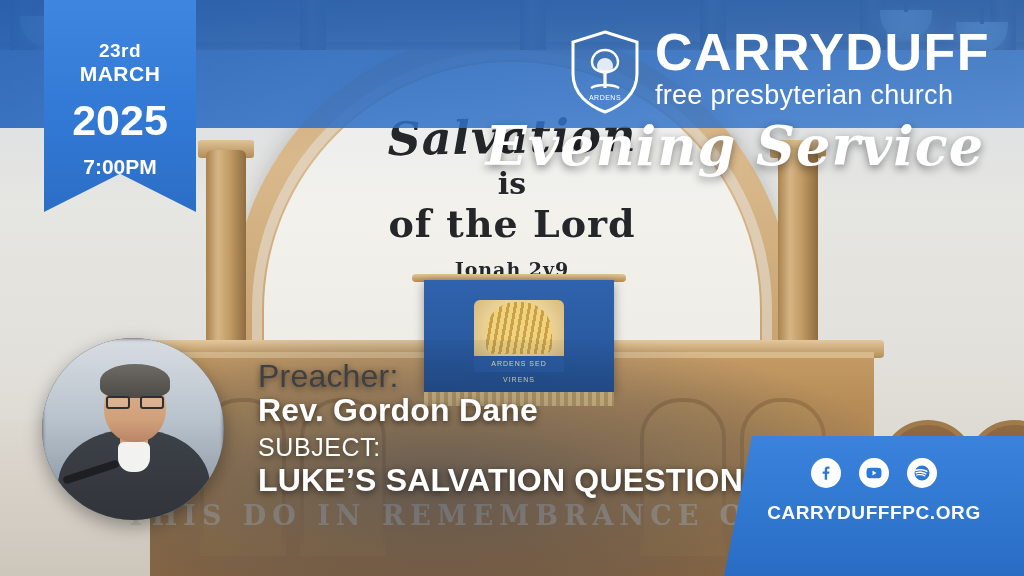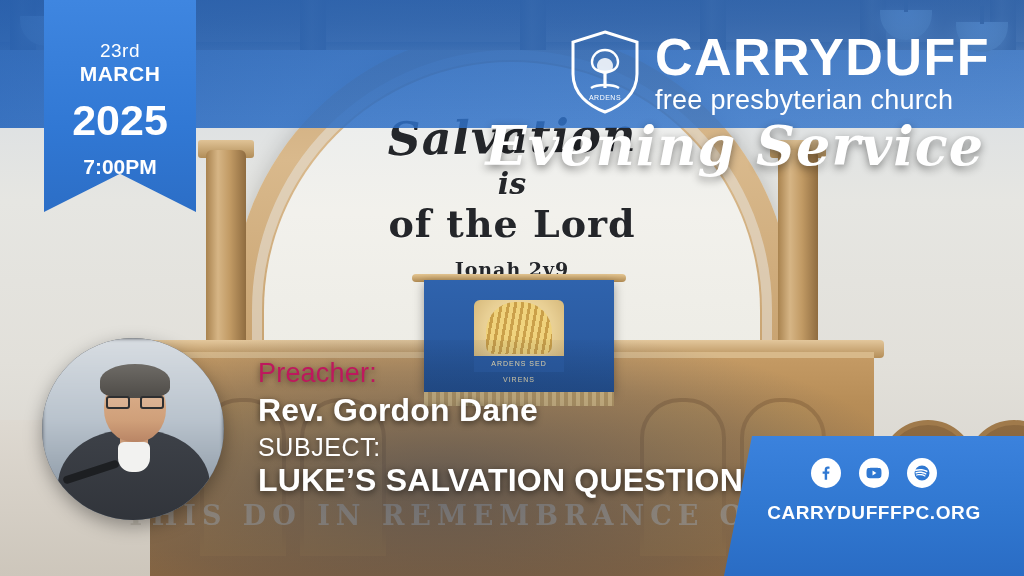--- a/index.html
+++ b/index.html
@@ -82,21 +82,21 @@
   .arch-text {
     position:absolute; left:264px; top:110px; width:496px;
     text-align:center; color:#24262a;
     font-family:"DejaVu Serif", serif;
     text-shadow:0 1px 0 rgba(255,255,255,.5);
   }
   .arch-text .l1 {
     font-size:46px; font-style:italic; letter-spacing:1px; font-weight:700;
     transform:rotate(-1deg);
   }
-  .arch-text .l2 { font-size:30px; font-style:italic; font-weight:700; margin-top:2px; }
+  .arch-text .l2 { font-size:30px; font-weight:700; margin-top:2px; }
   .arch-text .l3 { font-size:38px; font-weight:700; letter-spacing:1px; }
   .arch-text .ref { font-size:19px; font-weight:700; margin-top:12px; letter-spacing:1px; }
 
   
   .pulpit {
     position:absolute; left:150px; top:352px; width:724px; height:224px;
     background:linear-gradient(180deg,#c49a64 0%, #b78d57 20%, #a87f4c 55%, #8d6840 100%);
     border-top:6px solid #d8b98a;
   }
   .pulpit-top {
@@ -171,27 +171,27 @@
   }
 
   
   .date-ribbon {
     position:absolute; left:44px; top:0; width:152px; height:212px;
     background:linear-gradient(180deg,#3f86e0 0%, #3178d4 60%, #2c6ec6 100%);
     clip-path:polygon(0 0, 100% 0, 100% 100%, 50% 82%, 0 100%);
     box-shadow:0 6px 14px rgba(0,0,0,.25);
     color:#ffffff; text-align:center;
   }
-  .date-ribbon .d1 { margin-top:40px; font-size:19px; font-weight:400; letter-spacing:.5px; }
+  .date-ribbon .d1 { margin-top:40px; font-size:19px; font-weight:700; letter-spacing:.5px; }
   .date-ribbon .d2 { font-size:21px; font-weight:700; letter-spacing:.5px; }
   .date-ribbon .d3 { font-size:43px; font-weight:700; margin-top:10px; letter-spacing:0px; }
   .date-ribbon .d4 { font-size:21px; font-weight:700; margin-top:10px; }
 
   
-  .brand { position:absolute; right:34px; top:26px; display:flex; align-items:flex-end; }
+  .brand { position:absolute; right:34px; top:26px; display:flex; align-items:flex-start; }
   .crest-logo {
     width:76px; height:86px; margin-right:12px; position:relative; margin-top:2px;
   }
   .wordmark { color:#ffffff; line-height:1; }
   .wordmark .big {
     font-size:52px; font-weight:700; letter-spacing:1.5px;
     font-family:"Liberation Sans", sans-serif;
   }
   .wordmark .small {
     font-size:27px; font-weight:400; letter-spacing:.3px; margin-top:4px;
@@ -248,21 +248,21 @@
     transform:rotate(-18deg); border-radius:4px;
   }
 
   
   .text-bar {
     position:absolute; left:190px; top:352px; width:650px; height:168px;
     background:linear-gradient(90deg, rgba(40,98,178,.0) 0%, rgba(40,98,178,.0) 100%);
   }
   .preacher-label {
     position:absolute; left:258px; top:358px;
-    color:#be185d; font-size:27px; font-weight:400; letter-spacing:.2px;
+    color:#404040; font-size:32px; font-weight:400; letter-spacing:.2px;
     text-shadow:0 2px 6px rgba(0,0,0,.55);
   }
   .preacher-name {
     position:absolute; left:258px; top:392px;
     color:#ffffff; font-size:32px; font-weight:700; letter-spacing:.2px;
     text-shadow:0 2px 6px rgba(0,0,0,.6);
   }
   .subject-label {
     position:absolute; left:258px; top:433px;
     color:#ffffff; font-size:25px; font-weight:400; letter-spacing:.6px;

